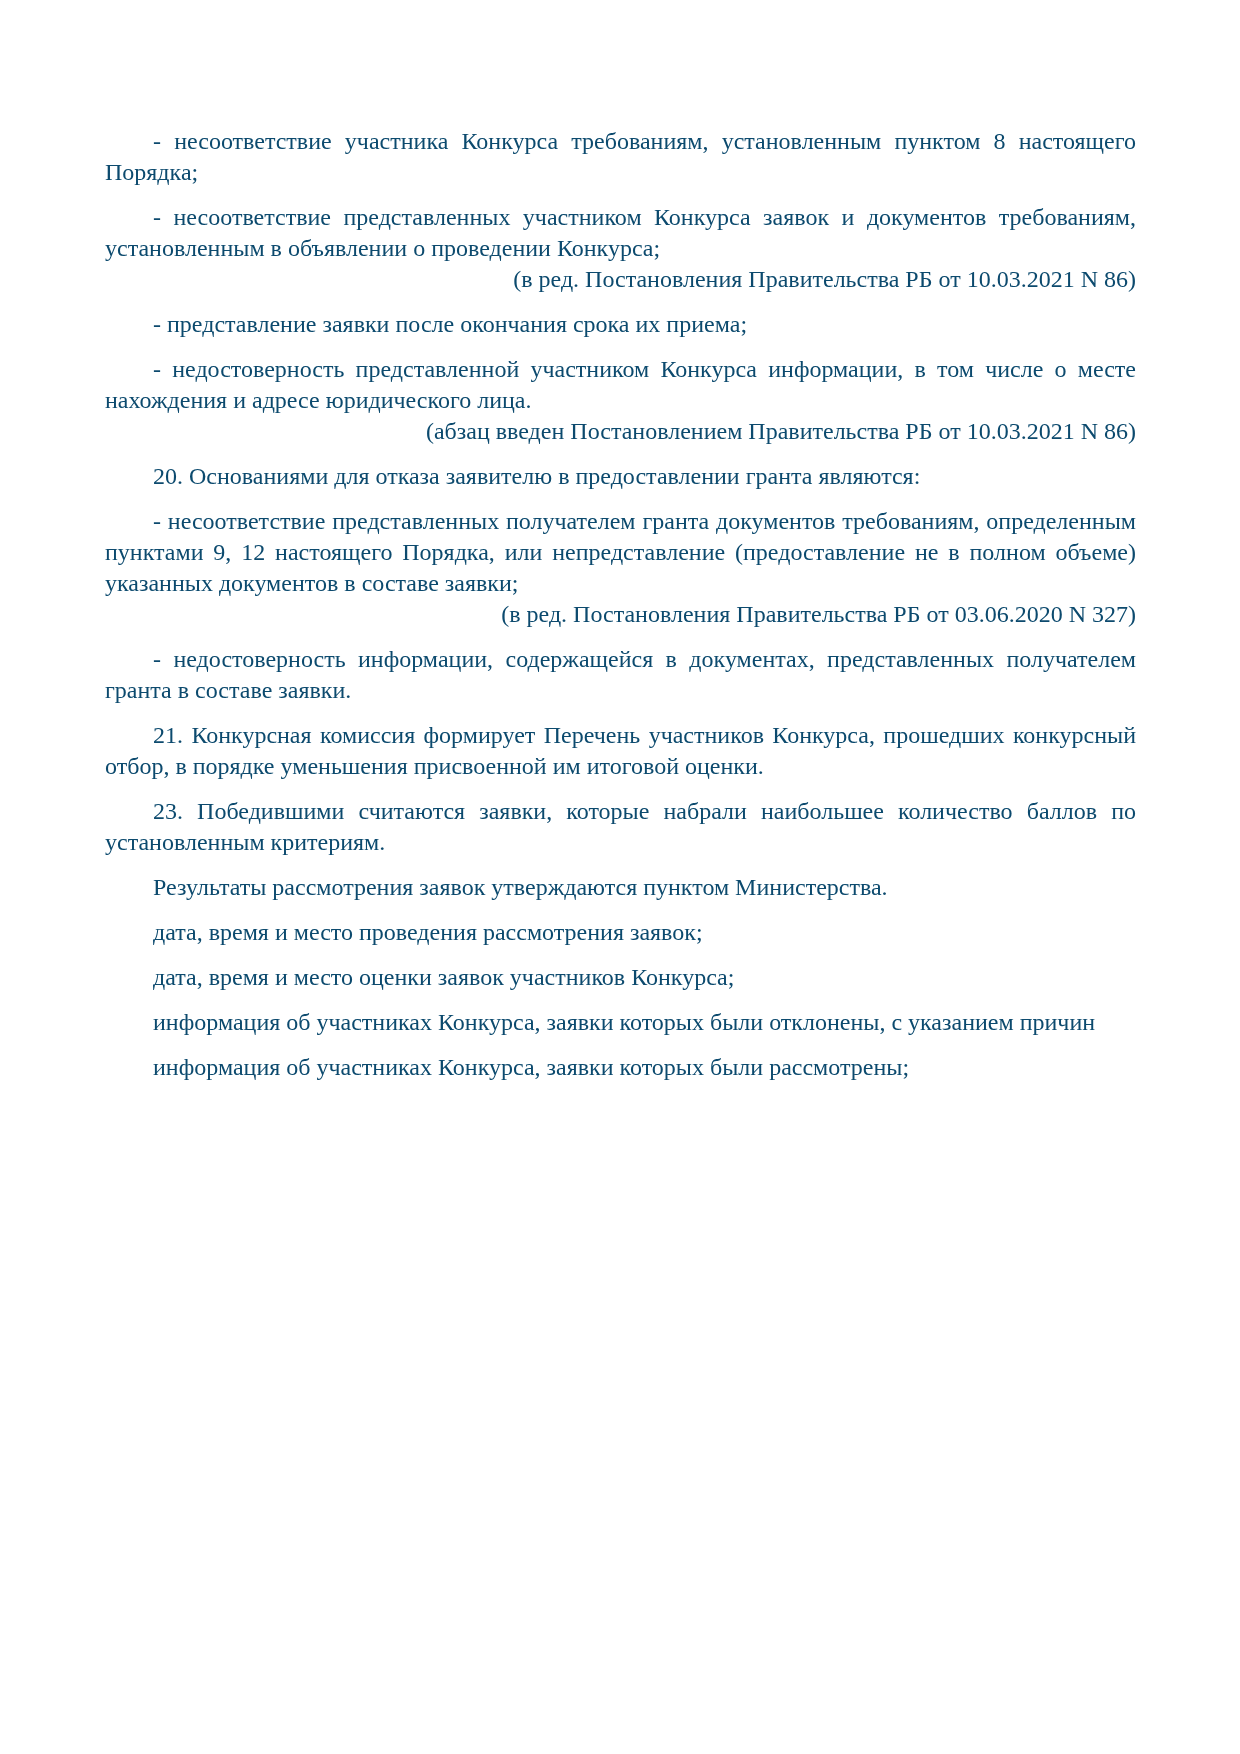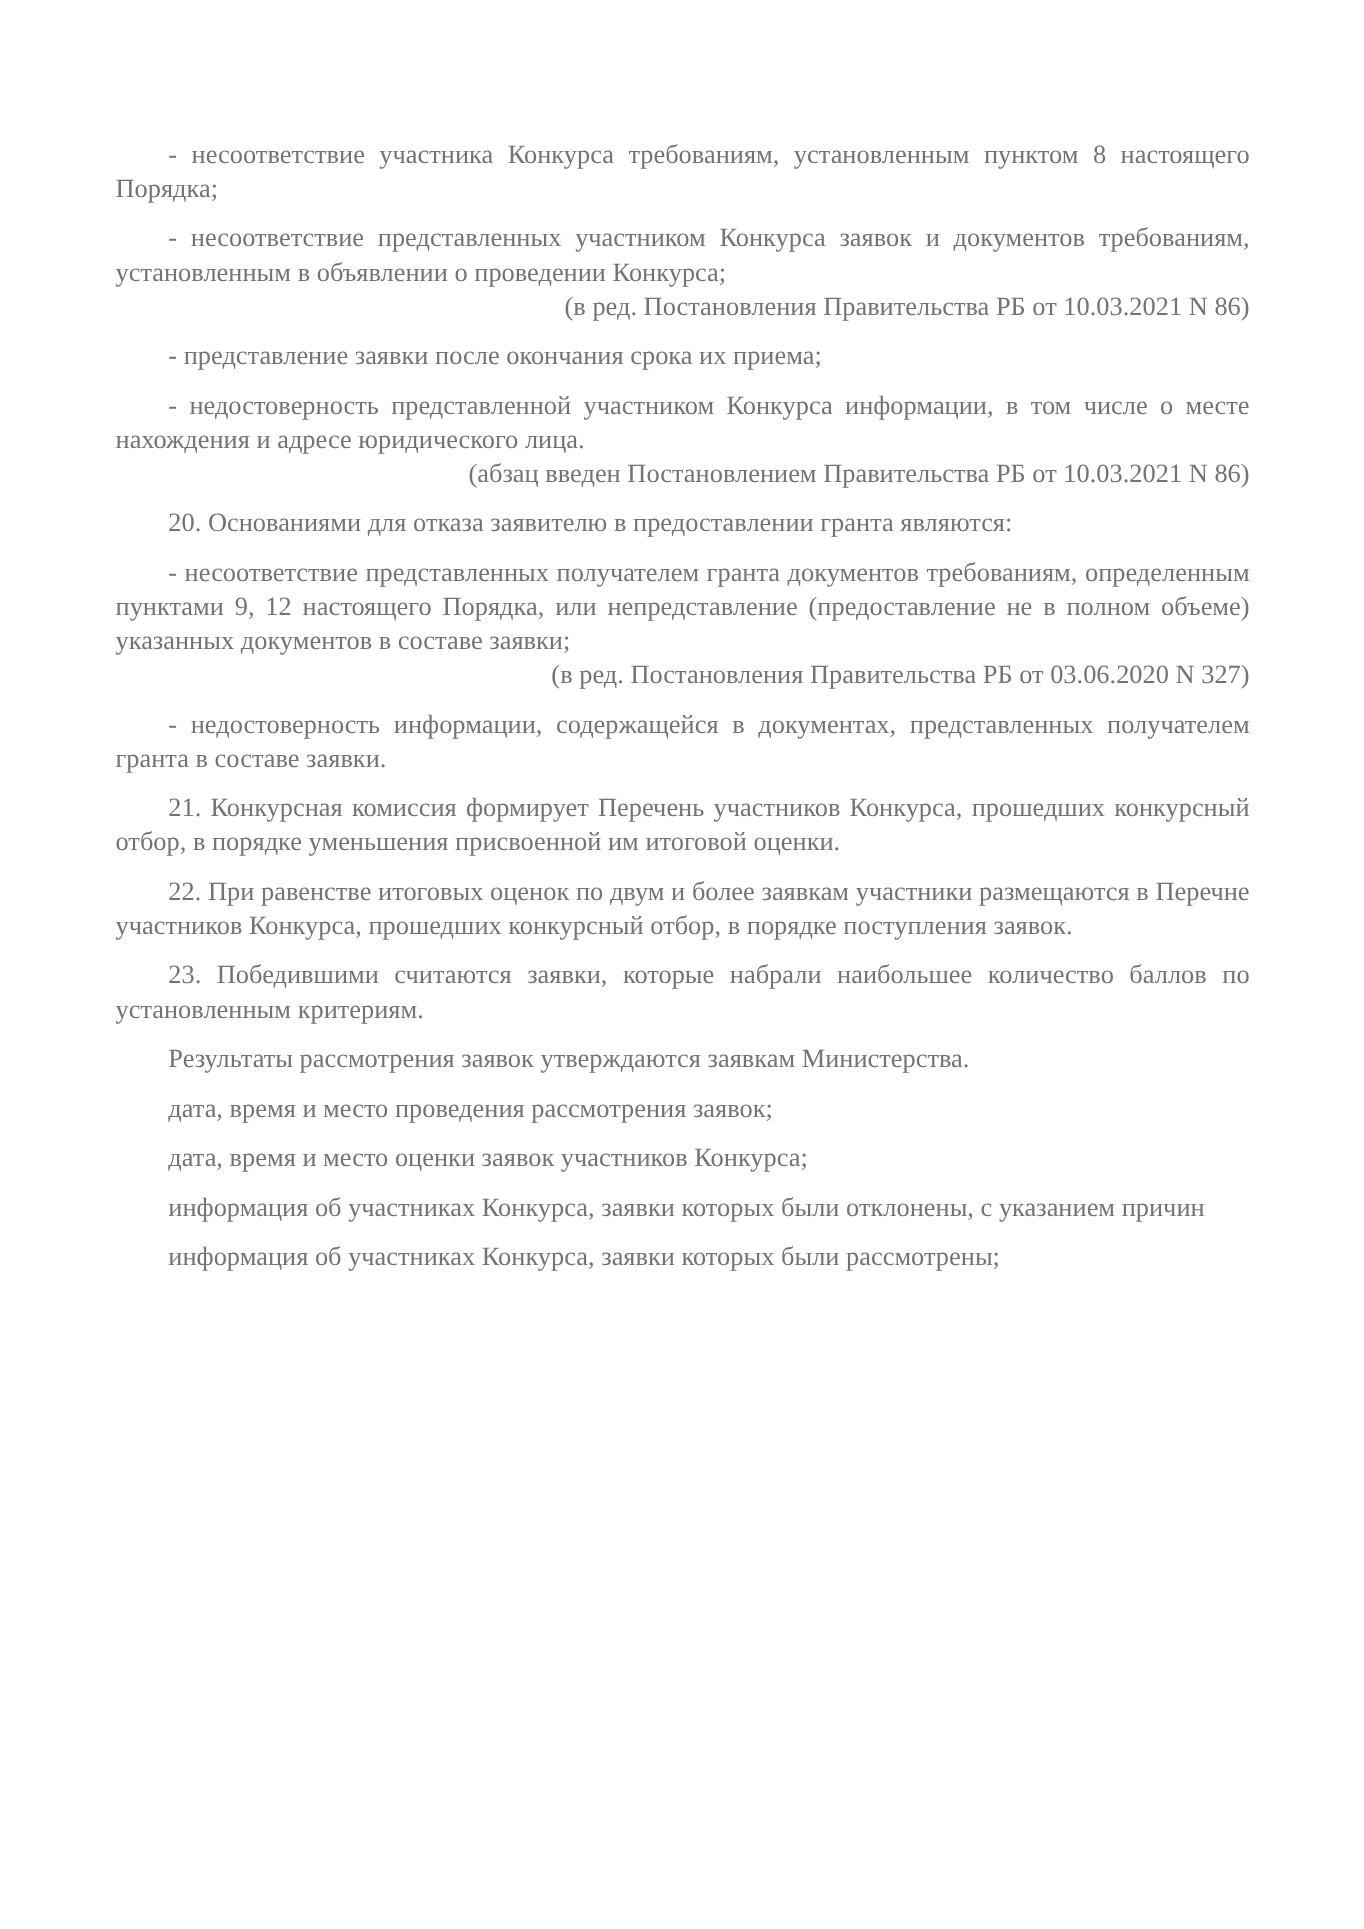--- a/index.html
+++ b/index.html
@@ -12,21 +12,21 @@
     width: 1240px;
     height: 1754px;
     margin: 0 auto;
     background: #ffffff;
     box-sizing: border-box;
     padding: 126px 104px 40px 105px;
     overflow: hidden;
     font-family: "Liberation Serif", "DejaVu Serif", serif;
     font-size: 24px;
     line-height: 31px;
-    color: #737373;
+    color: #0c4a6e;
   }
   .doc-body {
     width: 100%;
   }
   .para {
     margin: 0 0 14px 0;
   }
   .para-text {
     text-indent: 48px;
     text-align: justify;
@@ -62,27 +62,24 @@
         <div class="para-text">- несоответствие представленных получателем гранта документов требованиям, определенным пунктами 9, 12 настоящего Порядка, или непредставление (предоставление не в полном объеме) указанных документов в составе заявки;</div>
         <div class="para-note">(в ред. Постановления Правительства РБ от 03.06.2020 N 327)</div>
       </div>
       <div class="para">
         <div class="para-text">- недостоверность информации, содержащейся в документах, представленных получателем гранта в составе заявки.</div>
       </div>
       <div class="para">
         <div class="para-text">21. Конкурсная комиссия формирует Перечень участников Конкурса, прошедших конкурсный отбор, в порядке уменьшения присвоенной им итоговой оценки.</div>
       </div>
       <div class="para">
-        <div class="para-text">22. При равенстве итоговых оценок по двум и более заявкам участники размещаются в Перечне участников Конкурса, прошедших конкурсный отбор, в порядке поступления заявок.</div>
-      </div>
-      <div class="para">
         <div class="para-text">23. Победившими считаются заявки, которые набрали наибольшее количество баллов по установленным критериям.</div>
       </div>
       <div class="para">
-        <div class="para-text">Результаты рассмотрения заявок утверждаются заявкам Министерства.</div>
+        <div class="para-text">Результаты рассмотрения заявок утверждаются пунктом Министерства.</div>
       </div>
       <div class="para">
         <div class="para-text">дата, время и место проведения рассмотрения заявок;</div>
       </div>
       <div class="para">
         <div class="para-text">дата, время и место оценки заявок участников Конкурса;</div>
       </div>
       <div class="para">
         <div class="para-text">информация об участниках Конкурса, заявки которых были отклонены, с указанием причин</div>
       </div>

